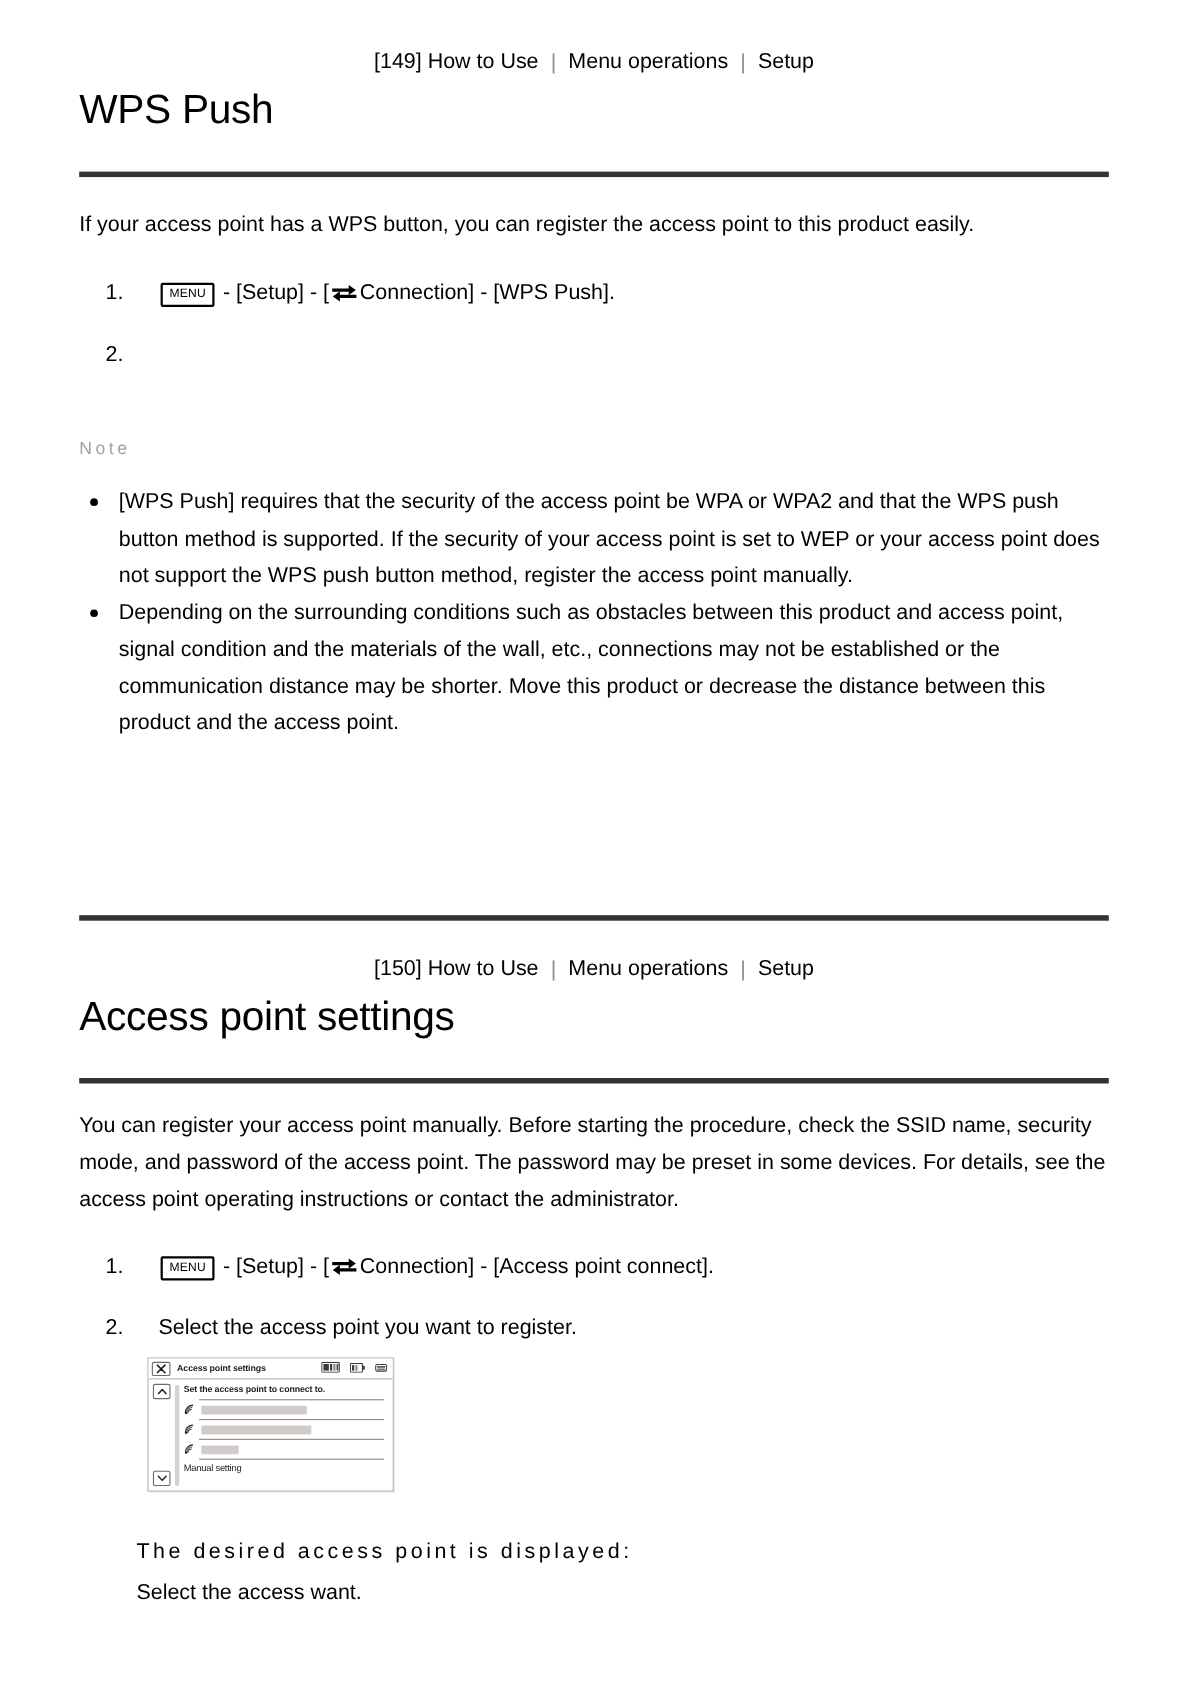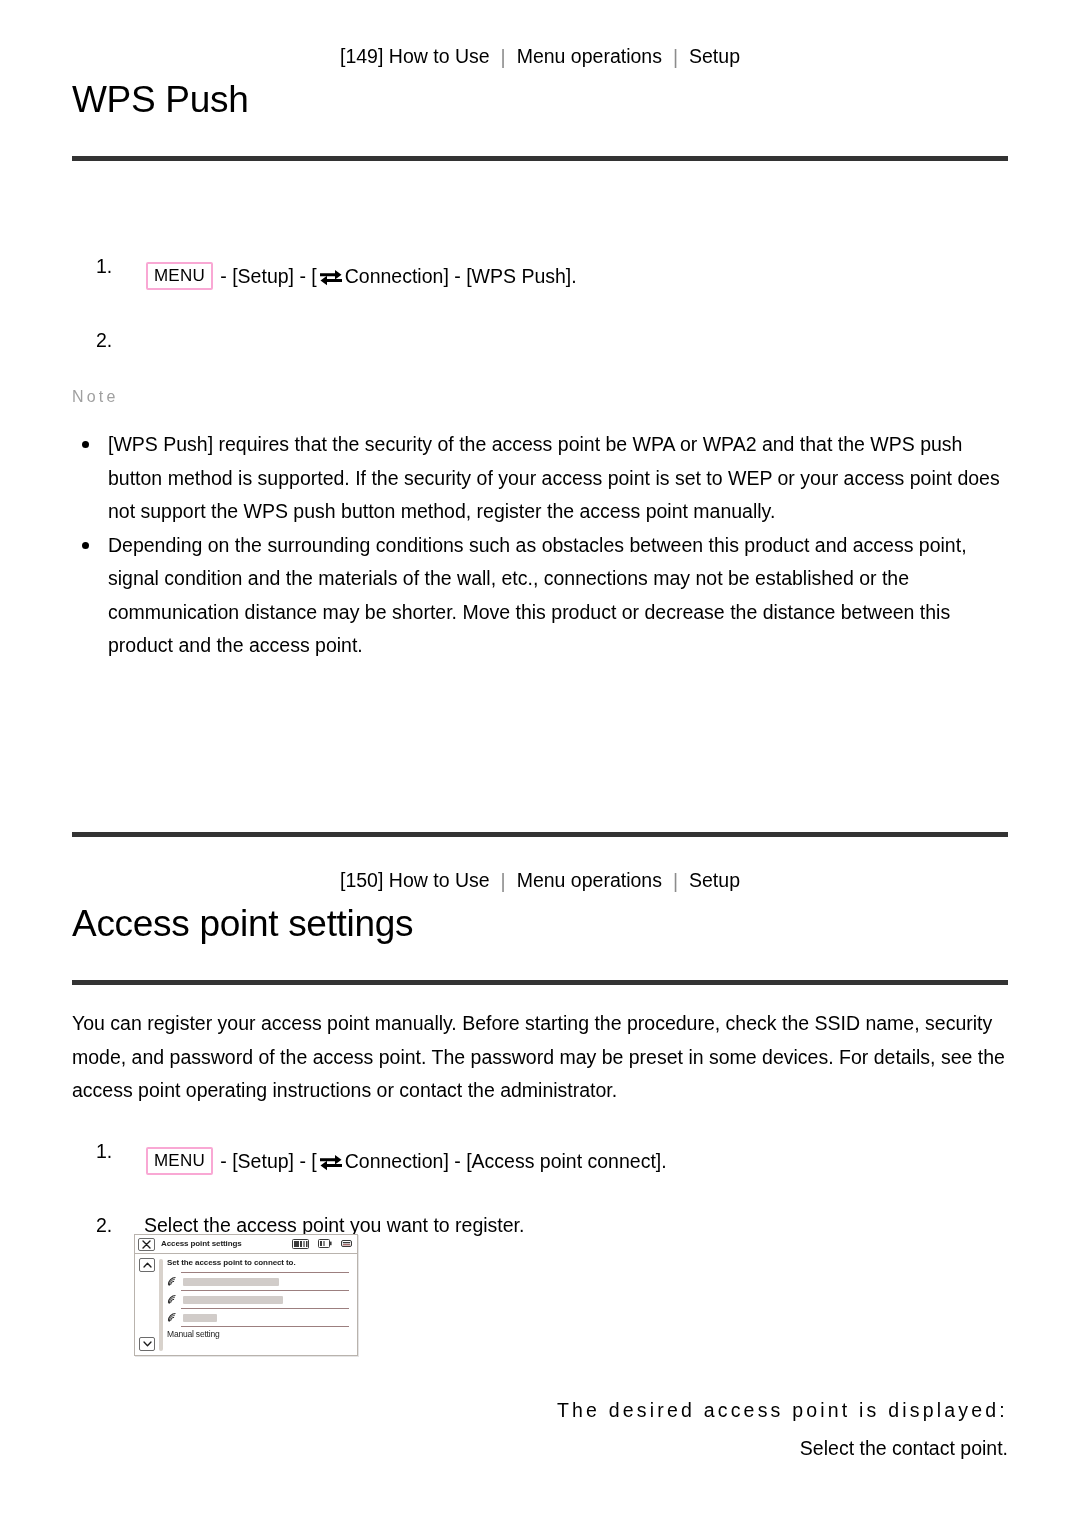--- a/index.html
+++ b/index.html
@@ -80,28 +80,28 @@
   ol.steps > li .num {
     position: absolute;
     left: 0;
     top: 0;
     width: 34px;
     text-align: left;
   }
 
   .menu-key {
     display: inline-block;
-    border: 2px solid #f9a8d4;
+    border: 2px solid #000000;
     border-radius: 2px;
-    font-size: 17px;
+    font-size: 11px;
     line-height: 1;
     padding: 3px 6px 4px 6px;
     letter-spacing: 0.2px;
     vertical-align: 2px;
-    margin: 12px 2px;
+    margin: 0 2px;
   }
 
   .conn-icon {
     display: inline-block;
     width: 26px;
     height: 19px;
     vertical-align: -3px;
     margin: 0 1px 0 1px;
   }
 
@@ -285,37 +285,40 @@
 
     <div class="breadcrumb">
       <span class="crumb">[149]</span><span>&nbsp;</span><span class="crumb">How to Use</span><span class="sep">|</span><span class="crumb">Menu operations</span><span class="sep">|</span><span class="crumb">Setup</span>
     </div>
 
     <h1 class="page-title">WPS Push</h1>
 
     <hr class="rule">
   </div>
 
+  <div class="blk" style="top:188px;">
+    <p class="body">If your access point has a WPS button, you can register the access point to this product easily.</p>
+  </div>
 
   <div class="blk" style="top:250px; left:96px;">
     <ol class="steps">
       <li>
         <span class="num">1.</span>
         <span class="menu-key">MENU</span><span> - [Setup] - [</span><span class="conn-icon"><svg viewBox="0 0 26 19" width="26" height="19" aria-hidden="true">
               <path d="M2 6.2 h15 v-3.2 l6.5 4.7 l-6.5 4.7 v-3.2 h-15 z" fill="#000"></path>
               <path d="M24 14.4 h-15 v-3.2 l-6.5 4.7 l6.5 4.7 v-3.2 h15 z" fill="#000" transform="translate(0,-2.4)"></path>
             </svg></span><span>Connection] - [WPS Push].</span>
       </li>
       <li>
         <span class="num">2.</span>
       </li>
     </ol>
   </div>
 
-  <div class="blk" style="top:388px;">
+  <div class="blk" style="top:400px;">
     <p class="note-label">Note</p>
     <ul class="notes">
       <li>[WPS Push] requires that the security of the access point be WPA or WPA2 and that the WPS push button method is supported. If the security of your access point is set to WEP or your access point does not support the WPS push button method, register the access point manually.</li>
       <li>Depending on the surrounding conditions such as obstacles between this product and access point, signal condition and the materials of the wall, etc., connections may not be established or the communication distance may be shorter. Move this product or decrease the distance between this product and the access point.</li>
     </ul>
   </div>
 
   <div class="blk" style="top:832px;">
     <hr class="rule section-break">
   </div>
@@ -449,18 +452,18 @@
             <div class="cam-sep"></div>
 
             <div class="cam-manual">Manual setting</div>
           </div>
         </div>
 
       </div>
     </div>
   </div>
 
-  <div class="blk" style="top:1395px; left:124px;text-align:right;">
+  <div class="blk" style="top:1395px; left:124px;">
     <p class="spaced-heading">The desired access point is displayed:</p>
-    <p class="body" style="margin-top:6px;">Select the contact point.</p>
+    <p class="body" style="margin-top:6px;">Select the access want.</p>
   </div>
 
 </div>
 
 </body></html>

